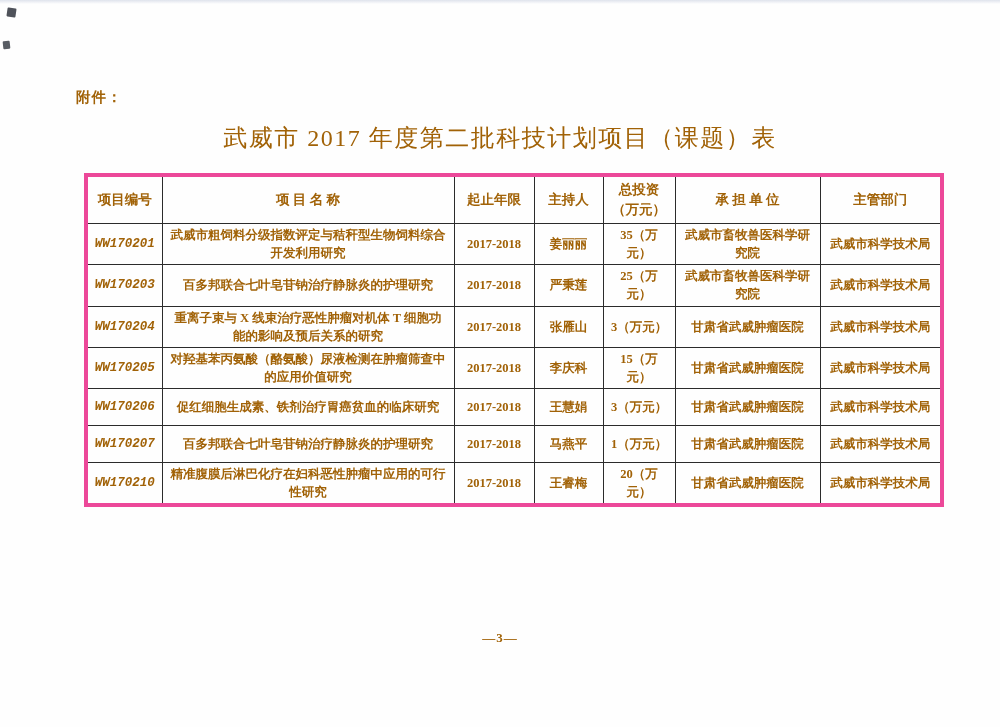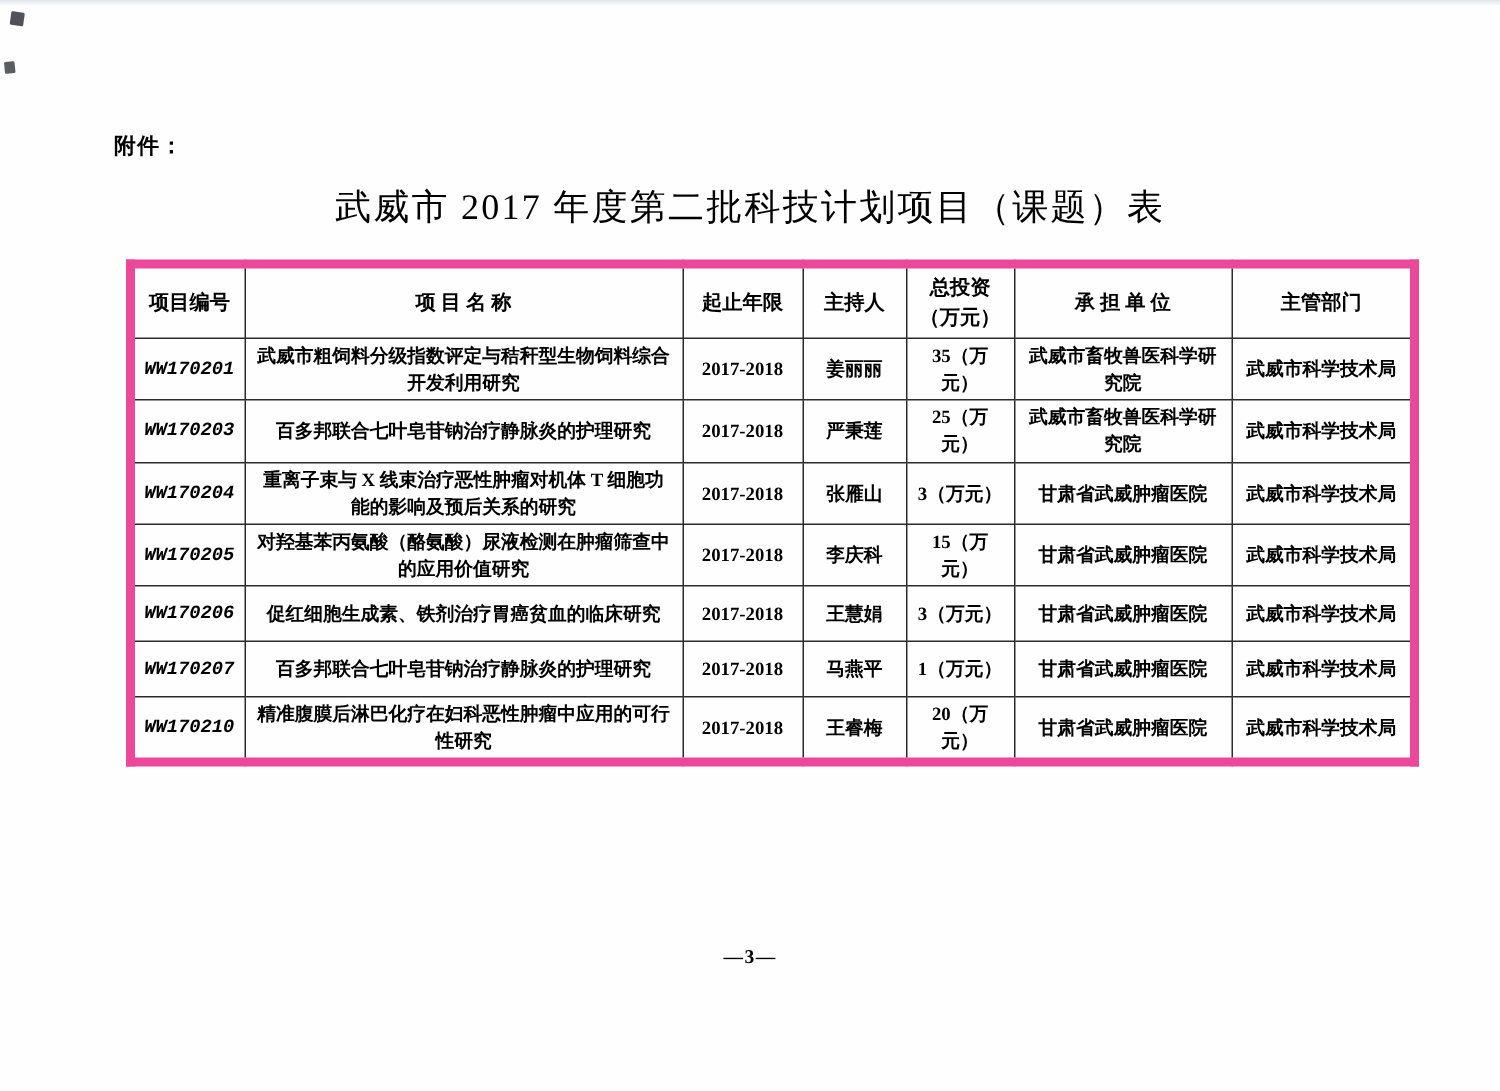--- a/index.html
+++ b/index.html
@@ -7,21 +7,21 @@
     padding: 0;
     background: #ffffff;
   }
   .page {
     position: relative;
     width: 1000px;
     height: 727px;
     background: #fefefe;
     overflow: hidden;
     font-family: "Liberation Serif", "DejaVu Serif", serif;
-    color: #000000;
+    color: #a16207;
   }
   .scan-top-edge {
     position: absolute;
     top: 0; left: 0;
     width: 100%; height: 4px;
     background: linear-gradient(to bottom, #dfe3ec, rgba(255,255,255,0));
   }
   .scan-mark {
     position: absolute;
     background: #30343d;
@@ -50,21 +50,21 @@
     letter-spacing: 1.5px;
   }
 
   table.projects {
     position: absolute;
     left: 84px;
     top: 173px;
     width: 856px;
     border-collapse: collapse;
     table-layout: fixed;
-    border: 6px solid #ec4899;
+    border: 4px solid #ec4899;
   }
   table.projects th,
   table.projects td {
     border: 1px solid #2b2b2b;
     text-align: center;
     vertical-align: middle;
     padding: 2px 6px;
     line-height: 1.45;
     overflow: hidden;
   }

